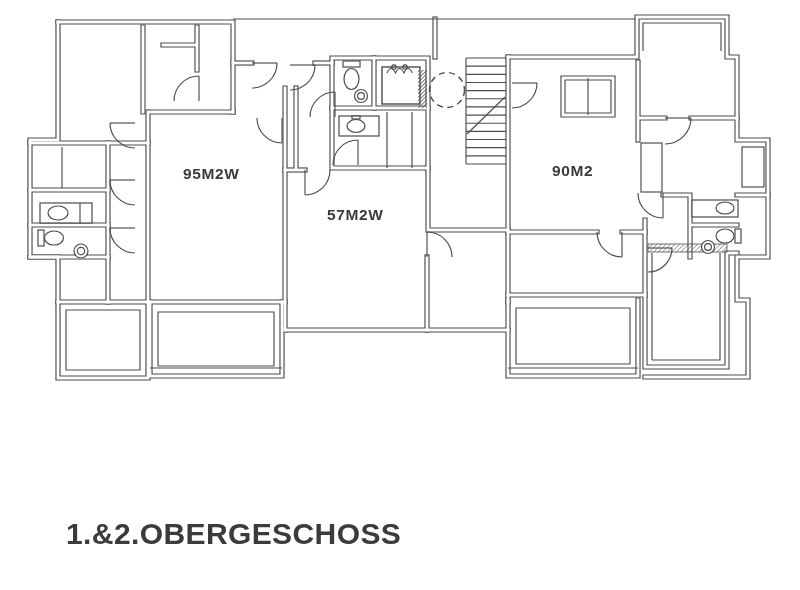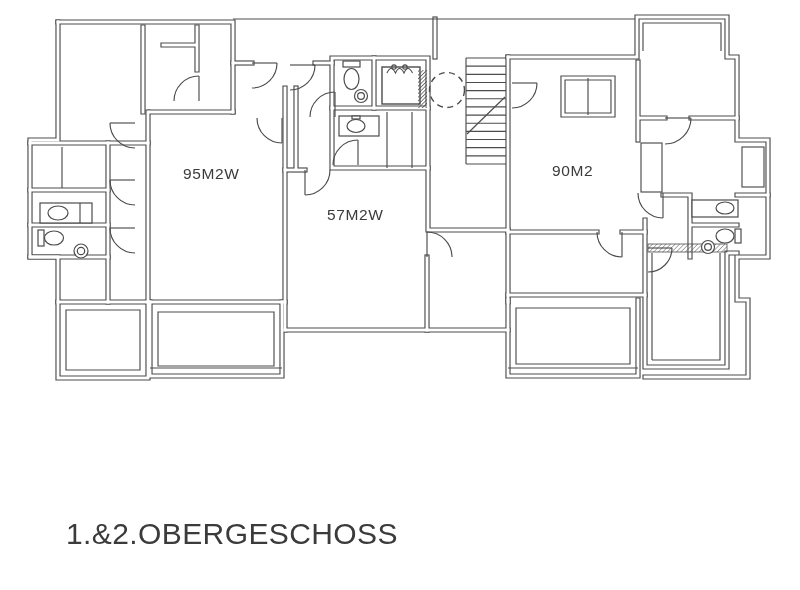--- a/index.html
+++ b/index.html
@@ -5,20 +5,21 @@
   :root{
     --line:#4c4c4c;
     --ink:#3b3b3b;
     --paper:#ffffff;
   }
   html,body{margin:0;padding:0;background:#fff;}
   .page{
     width:800px;height:590px;position:relative;
     background:var(--paper);overflow:hidden;
     font-family:"Liberation Sans", sans-serif;
+    font-weight:bold;
   }
   svg{position:absolute;inset:0;display:block;}
   
   .dw{stroke:var(--line);stroke-width:5.2;fill:none;stroke-linecap:square;}
   .dw-inner{stroke:var(--paper);stroke-width:2.9;fill:none;stroke-linecap:square;}
   .thin{stroke:var(--line);stroke-width:1.15;fill:none;}
   .thin2{stroke:var(--line);stroke-width:1.4;fill:none;}
   .fix{stroke:var(--line);stroke-width:1.2;fill:var(--paper);}
   .dashed{stroke:var(--line);stroke-width:1.4;fill:none;stroke-dasharray:6 4.5;}
   .label{

